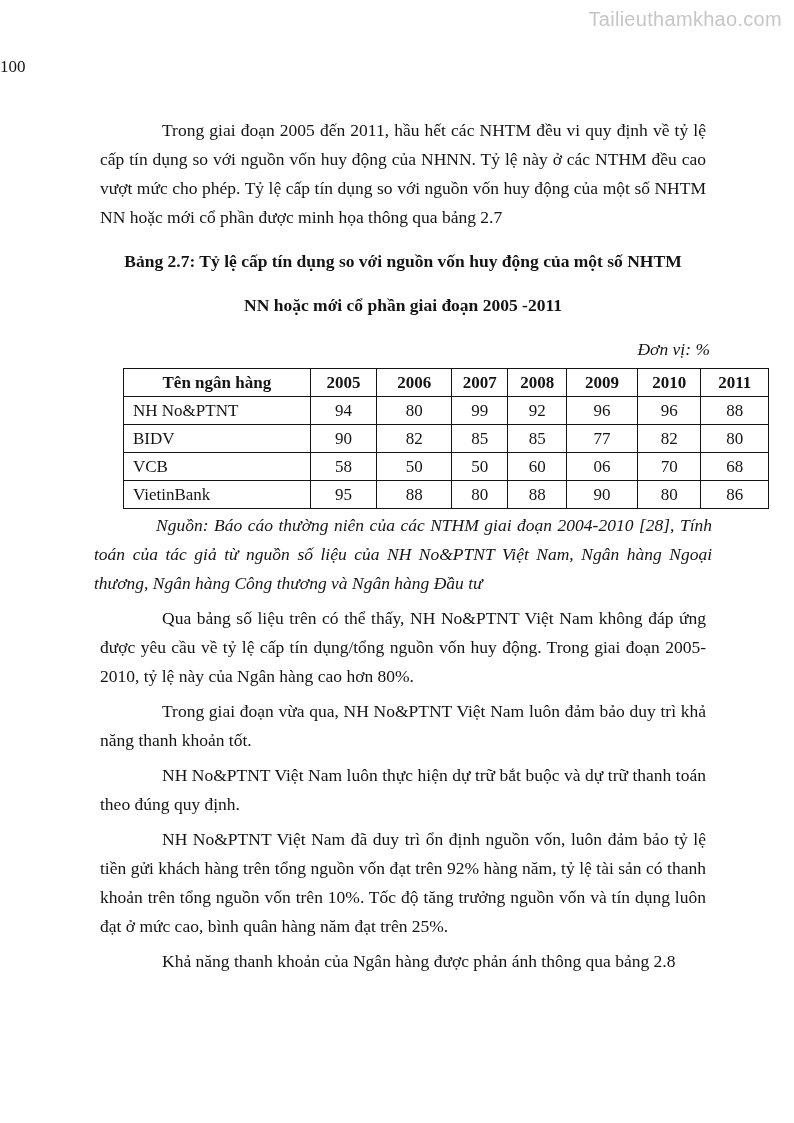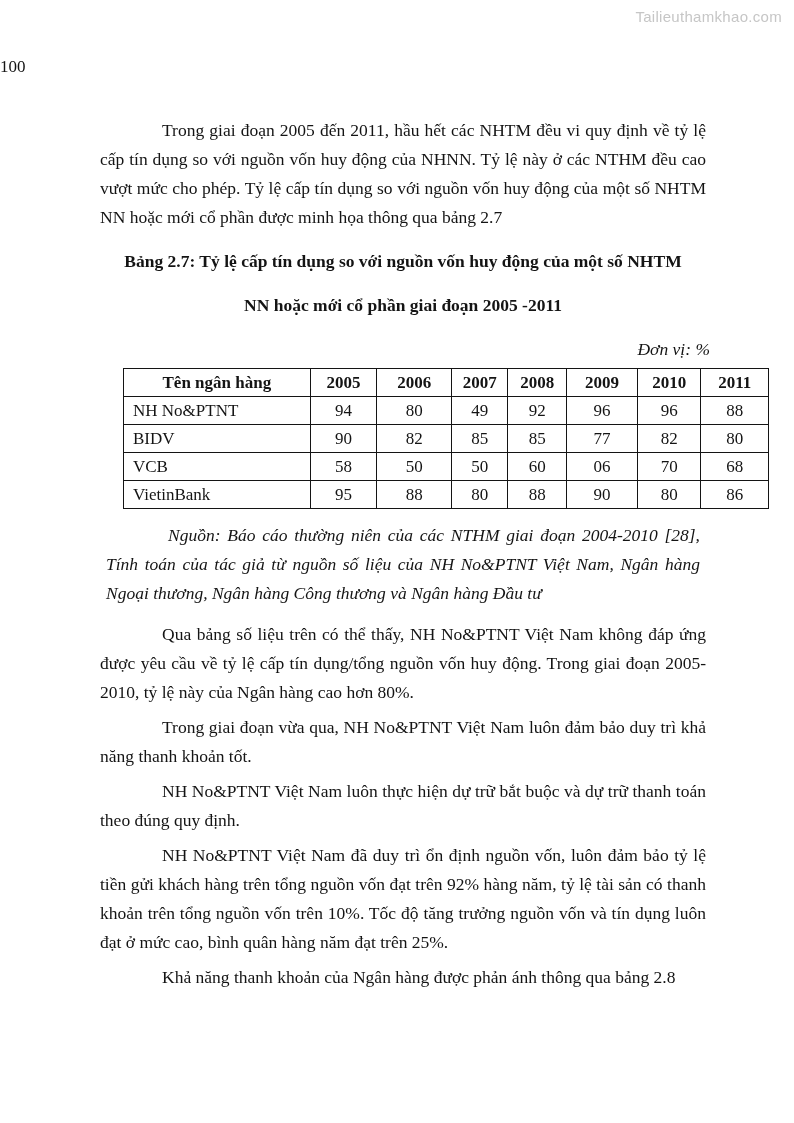--- a/index.html
+++ b/index.html
@@ -4,21 +4,21 @@
 <style>
   html,body{margin:0;padding:0;background:#e8e8e8;}
   .page{
     width:794px;height:1123px;background:#ffffff;position:relative;
     font-family:"Liberation Serif","DejaVu Serif",serif;
     color:#141414;overflow:hidden;margin:0 auto;
   }
   .watermark{
     position:absolute;top:8px;right:12px;
     font-family:"Liberation Sans","DejaVu Sans",sans-serif;
-    font-size:15px;color:#c6c6c6;letter-spacing:.3px;
+    font-size:20px;color:#c6c6c6;letter-spacing:.3px;
   }
   .page-number{
     padding-top:56px;text-align:left;font-size:17px;line-height:22px;
   }
   .content{
     margin:38px 82px 0 94px;
     font-size:17.5px;line-height:29px;text-align:justify;
   }
   .para{text-indent:62px;margin:6px;}
   .table-title{
@@ -31,21 +31,21 @@
     border-collapse:collapse;margin:4px 0 2px 29px;width:646px;
     table-layout:fixed;
   }
   .bank-table td,.bank-table th{
     border:1.6px solid #141414;font-size:17px;height:27px;
     padding:0 4px;text-align:center;vertical-align:middle;line-height:20px;
   }
   .bank-table th{font-weight:bold;}
   .bank-table td.bank-name{text-align:left;padding-left:9px;}
   .source-note{
-    font-style:italic;text-indent:62px;margin:12px;
+    font-style:italic;text-indent:62px;margin:0;
   }
   .bullet-line{
     margin:0;padding-left:112px;text-align:left;
   }
   .bullet-marker{
     font-family:"DejaVu Sans",sans-serif;font-size:14px;
     display:inline-block;margin-right:16px;
   }
 </style>
 </head>
@@ -87,21 +87,21 @@
           <th>2007</th>
           <th>2008</th>
           <th>2009</th>
           <th>2010</th>
           <th>2011</th>
         </tr>
         <tr>
           <td class="bank-name">NH No&amp;PTNT</td>
           <td>94</td>
           <td>80</td>
-          <td>49</td>
+          <td>99</td>
           <td>92</td>
           <td>96</td>
           <td>96</td>
           <td>88</td>
         </tr>
         <tr>
           <td class="bank-name">BIDV</td>
           <td>90</td>
           <td>82</td>
           <td>85</td>

